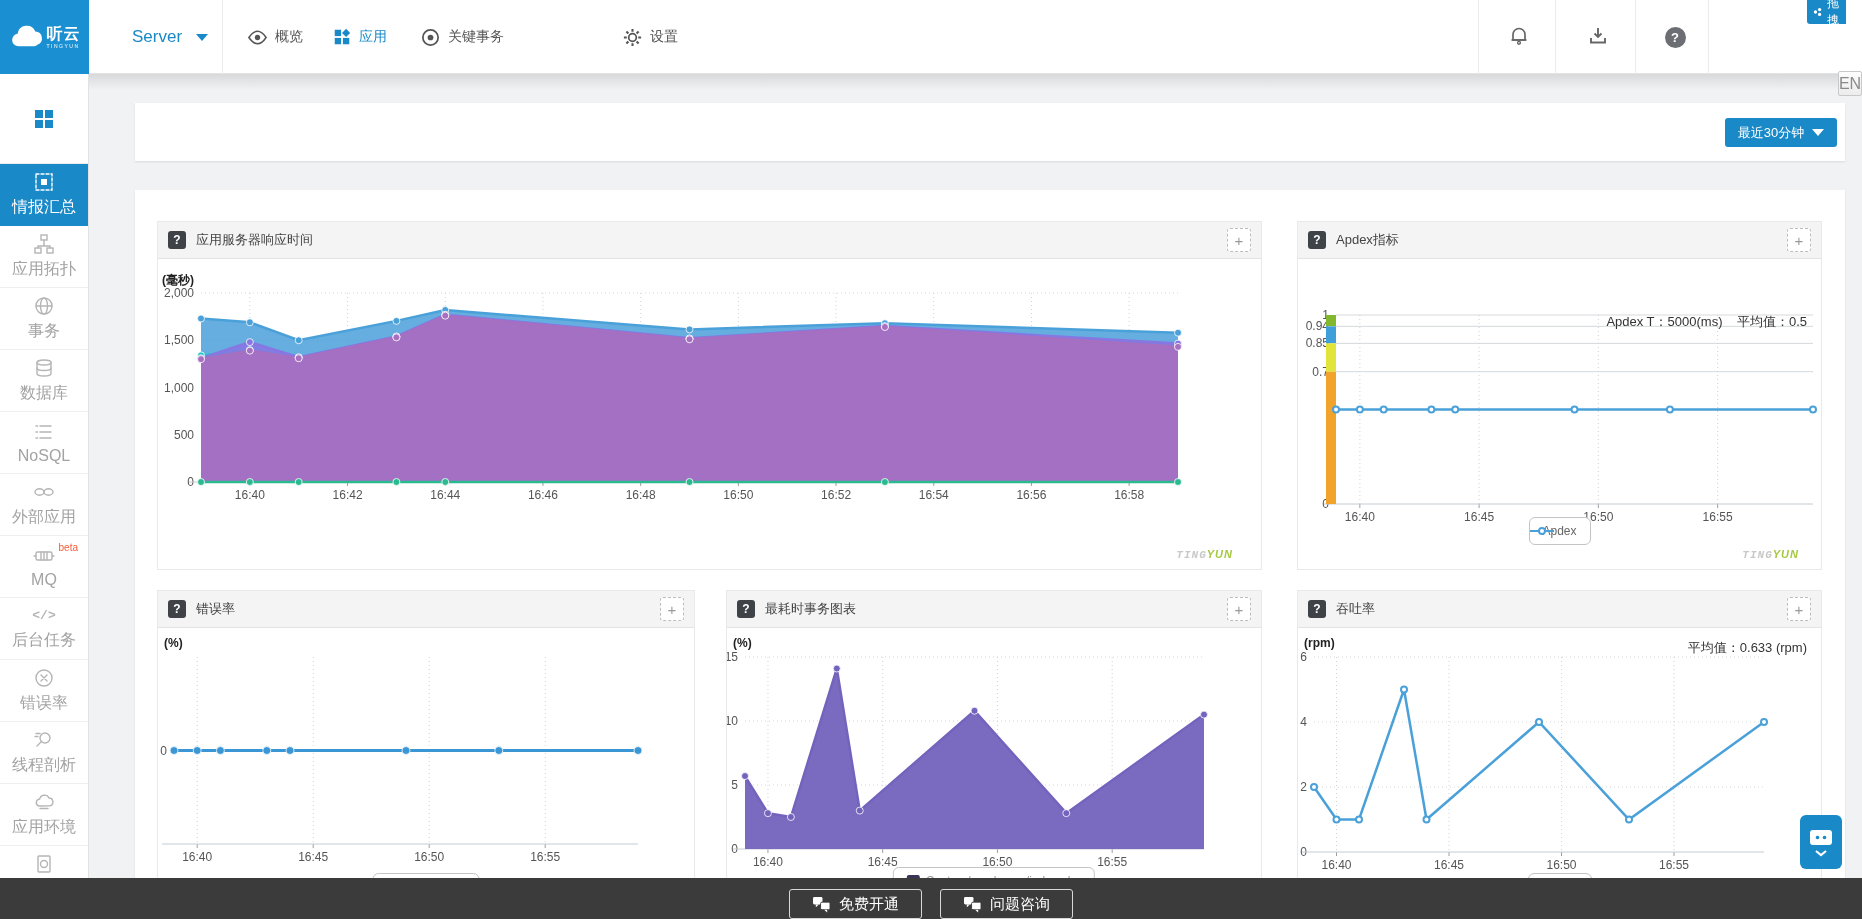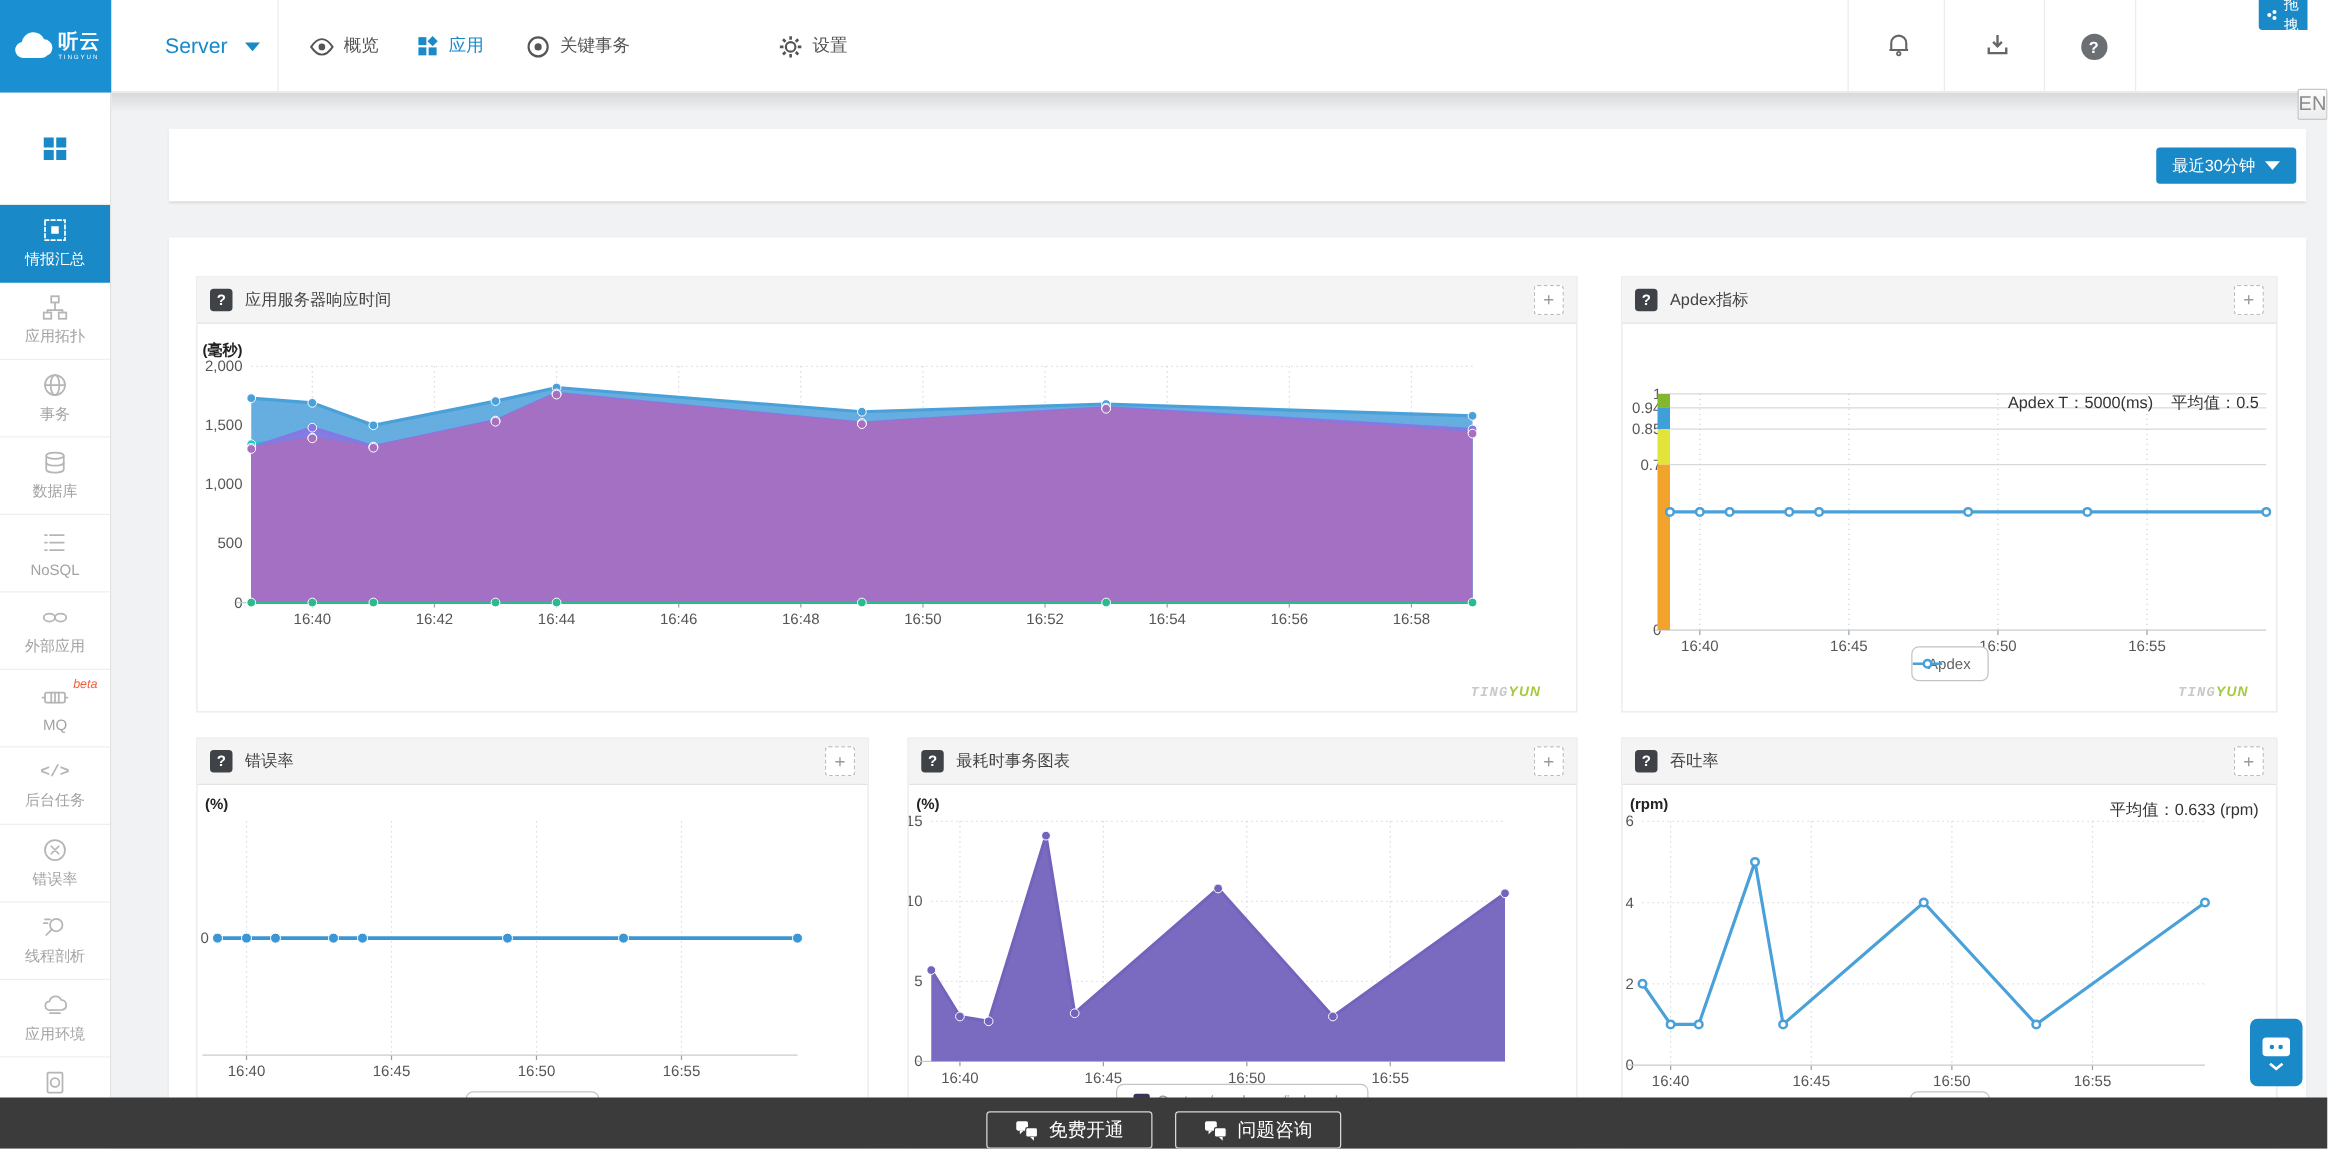--- a/index.html
+++ b/index.html
@@ -23,27 +23,27 @@
   .en-btn { position:absolute; left:1838px; top:27px; width:24px; height:25px; background:linear-gradient(#fdfdfd,#ececec); border:1px solid #c8c8c8; border-radius:2px; color:#8a8a8a; font-size:16px; display:flex; align-items:center; justify-content:center; cursor:pointer; z-index:35;margin-top:44px; }
 
   
   .content-bg { position:absolute; left:0; top:74px; width:1862px; height:845px; background:#f1f2f3; }
   .topshade { position:absolute; left:0; top:74px; width:1862px; height:16px; background:linear-gradient(#d8d9da, rgba(245,245,245,0)); z-index:6; }
 
   
   .sidebar { position:absolute; left:0; top:74px; width:89px; height:845px; background:#fff; border-right:1px solid #e2e2e2; z-index:10; }
   .side-grid { height:90px; display:flex; align-items:center; justify-content:center; border-bottom:1px solid #ececec; cursor:pointer; }
   .sitem { height:62px; border-bottom:1px solid #efefef; display:flex; flex-direction:column; align-items:center; justify-content:center; gap:4px; cursor:pointer; position:relative; }
-  .sitem .slabel { font-size:12px; color:#a3a3a3; }
+  .sitem .slabel { font-size:16px; color:#a3a3a3; }
   .sitem svg { stroke:#b5b5b5; fill:none; stroke-width:1.4; stroke-linecap:round; }
   .sitem .icon-text { color:#b5b5b5; font-family:"Liberation Mono","DejaVu Sans Mono",monospace; font-size:13px; font-weight:bold; line-height:20px; }
   .sitem.active { background:#1989c8; border-bottom-color:#1989c8; }
   .sitem.active .slabel { color:#fff; }
   .sitem.active svg { stroke:#fff; }
-  .beta-tag { position:absolute; top:6px; right:10px; color:#f25c3a; font-size:10px; font-style:italic; }
+  .beta-tag { position:absolute; top:6px; right:10px; color:#f25c3a; font-size:10px; }
 
   
   .toolbar-card { position:absolute; left:135px; top:103px; width:1710px; height:58px; background:#fff; box-shadow:0 1px 2px rgba(0,0,0,.10); z-index:7; }
   .app-select { position:absolute; left:25px; top:13px; width:300px; height:33px; background:#1989c8; border-radius:3px; color:#fff; font-size:15px; display:flex; align-items:center; padding:0 14px; cursor:pointer; }
   .app-select .caret-w { margin-left:auto; width:0; height:0; border-left:7px solid transparent; border-right:7px solid transparent; border-top:8px solid #fff; }
   .time-select { position:absolute; right:8px; top:15px; width:112px; height:29px; background:#1989c8; border-radius:3px; color:#fff; font-size:13px; display:flex; align-items:center; justify-content:center; gap:8px; cursor:pointer; }
   .time-select .caret-w { width:0; height:0; border-left:6px solid transparent; border-right:6px solid transparent; border-top:7px solid #fff; }
 
   
   .charts-card { position:absolute; left:135px; top:190px; width:1710px; height:729px; background:#fff; box-shadow:0 1px 2px rgba(0,0,0,.10); z-index:7; }

